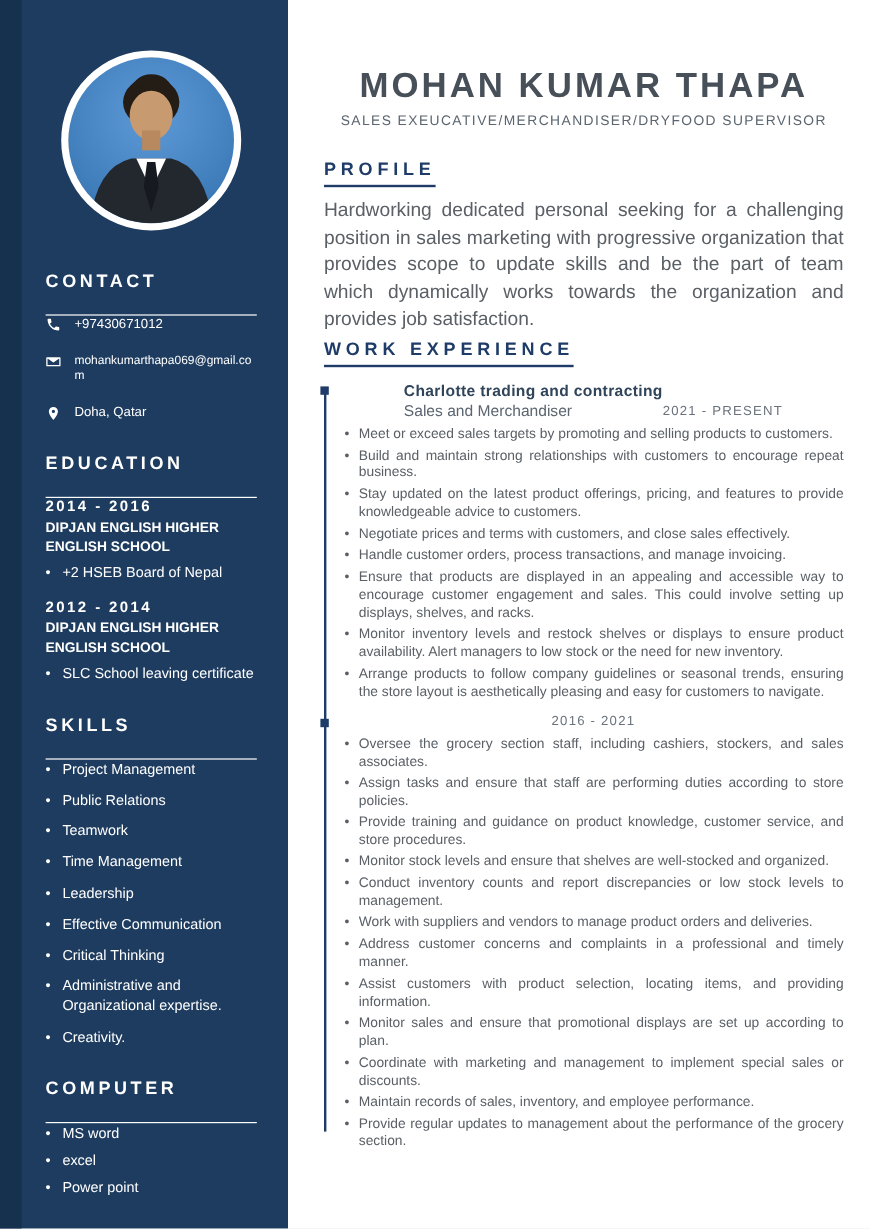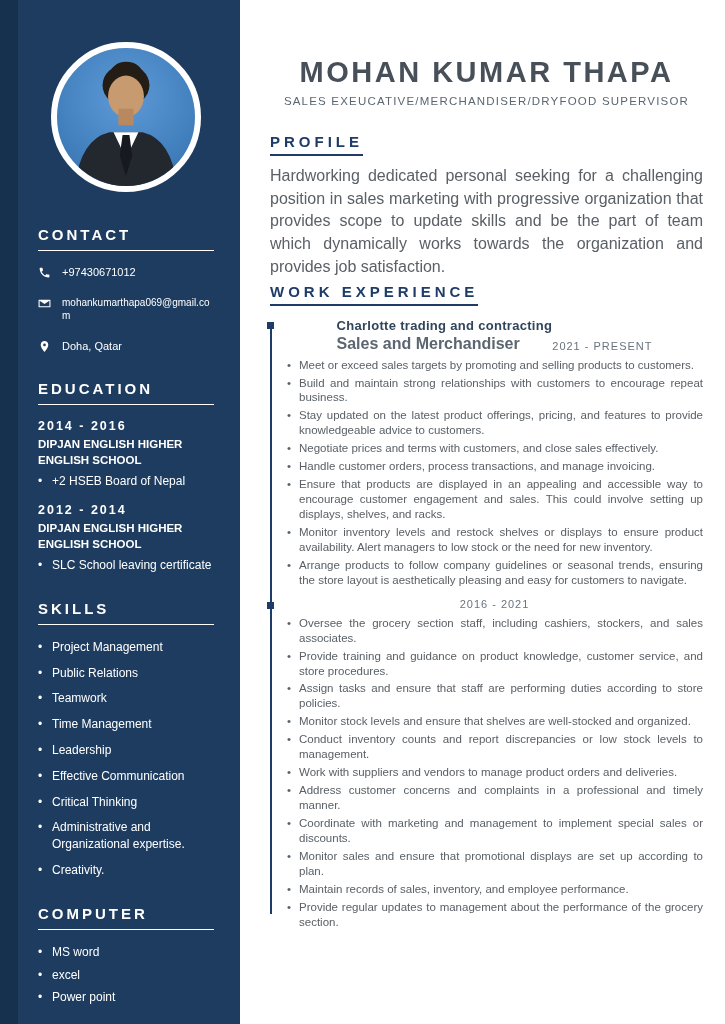--- a/index.html
+++ b/index.html
@@ -35,21 +35,21 @@
     border: 6px solid #ffffff;
     background: radial-gradient(circle at 50% 35%, #5e9ad8 0%, #3f7cba 70%, #33699f 100%);
     overflow: hidden;
   }
   .photo svg { position: absolute; left: 0; top: 0; width: 100%; height: 100%; }
 
   .side-section { margin-bottom: 26px; }
   .side-heading {
     font-size: 15px; font-weight: bold; letter-spacing: 3px;
     color: #ffffff;
-    padding-bottom: 7px; margin-bottom: 14px;
+    padding-bottom: 19px; 
     border-bottom: 1.5px solid #ffffff;
   }
 
   .contact-row { display: flex; align-items: flex-start; margin-bottom: 17px; }
   .contact-icon { flex: 0 0 14px; margin-right: 10px; margin-top: 1px; }
   .contact-icon svg { display: block; }
   .contact-value { font-size: 11px; color: #ffffff; word-break: break-all; line-height: 1.3; }
 
   .edu-entry { margin-bottom: 13px; }
   .edu-dates { font-size: 12.5px; font-weight: bold; letter-spacing: 2px; margin-bottom: 3px; }
@@ -98,21 +98,21 @@
     content: ''; position: absolute; left: 0; top: 6px; bottom: 16px;
     width: 2px; background: #1f3c68;
   }
   .job { margin-bottom: 10px; }
   .job-header { position: relative; display: flex; justify-content: center; align-items: flex-end; margin-bottom: 5px; }
   .job-header::before {
     content: ''; position: absolute; left: -19px; top: 4px;
     width: 7px; height: 7px; background: #1f3c68;
   }
   .company { font-size: 13px; font-weight: bold; color: #31455a; letter-spacing: 0.3px; }
-  .role { font-size: 16px; color: #5c6670; margin-top: 2px; font-weight: bold; }
+  .role { font-size: 13px; color: #5c6670; margin-top: 2px; }
   .dates { font-size: 11px; color: #6a737c; letter-spacing: 1px; padding-bottom: 1px; }
 
   .bullets { list-style: none; }
   .bullets li {
     position: relative; padding-left: 13px;
     font-size: 11.5px; line-height: 1.3; color: #5a6066;
     text-align: justify; margin-bottom: 3px;
   }
   .bullets li::before {
     content: '•'; position: absolute; left: 1px; top: 0; color: #5a6066;
@@ -257,28 +257,29 @@
               <li>Arrange products to follow company guidelines or seasonal trends, ensuring the store layout is aesthetically pleasing and easy for customers to navigate.</li>
             </ul>
         </div>
 
         <div class="job">
           <div class="job-header">
             <div class="dates">2016 - 2021</div>
           </div>
           <ul class="bullets">
               <li>Oversee the grocery section staff, including cashiers, stockers, and sales associates.</li>
+              <li>Assign tasks and ensure that staff are performing duties according to store policies.</li>
               <li>Provide training and guidance on product knowledge, customer service, and store procedures.</li>
-              <li>Assign tasks and ensure that staff are performing duties according to store policies.</li>
               <li>Monitor stock levels and ensure that shelves are well-stocked and organized.</li>
               <li>Conduct inventory counts and report discrepancies or low stock levels to management.</li>
               <li>Work with suppliers and vendors to manage product orders and deliveries.</li>
               <li>Address customer concerns and complaints in a professional and timely manner.</li>
+              <li>Assist customers with product selection, locating items, and providing information.</li>
+              <li>Monitor sales and ensure that promotional displays are set up according to plan.</li>
               <li>Coordinate with marketing and management to implement special sales or discounts.</li>
-              <li>Monitor sales and ensure that promotional displays are set up according to plan.</li>
               <li>Maintain records of sales, inventory, and employee performance.</li>
               <li>Provide regular updates to management about the performance of the grocery section.</li>
             </ul>
         </div>
 
       </div>
     </section>
 
   </main>
 </div>

